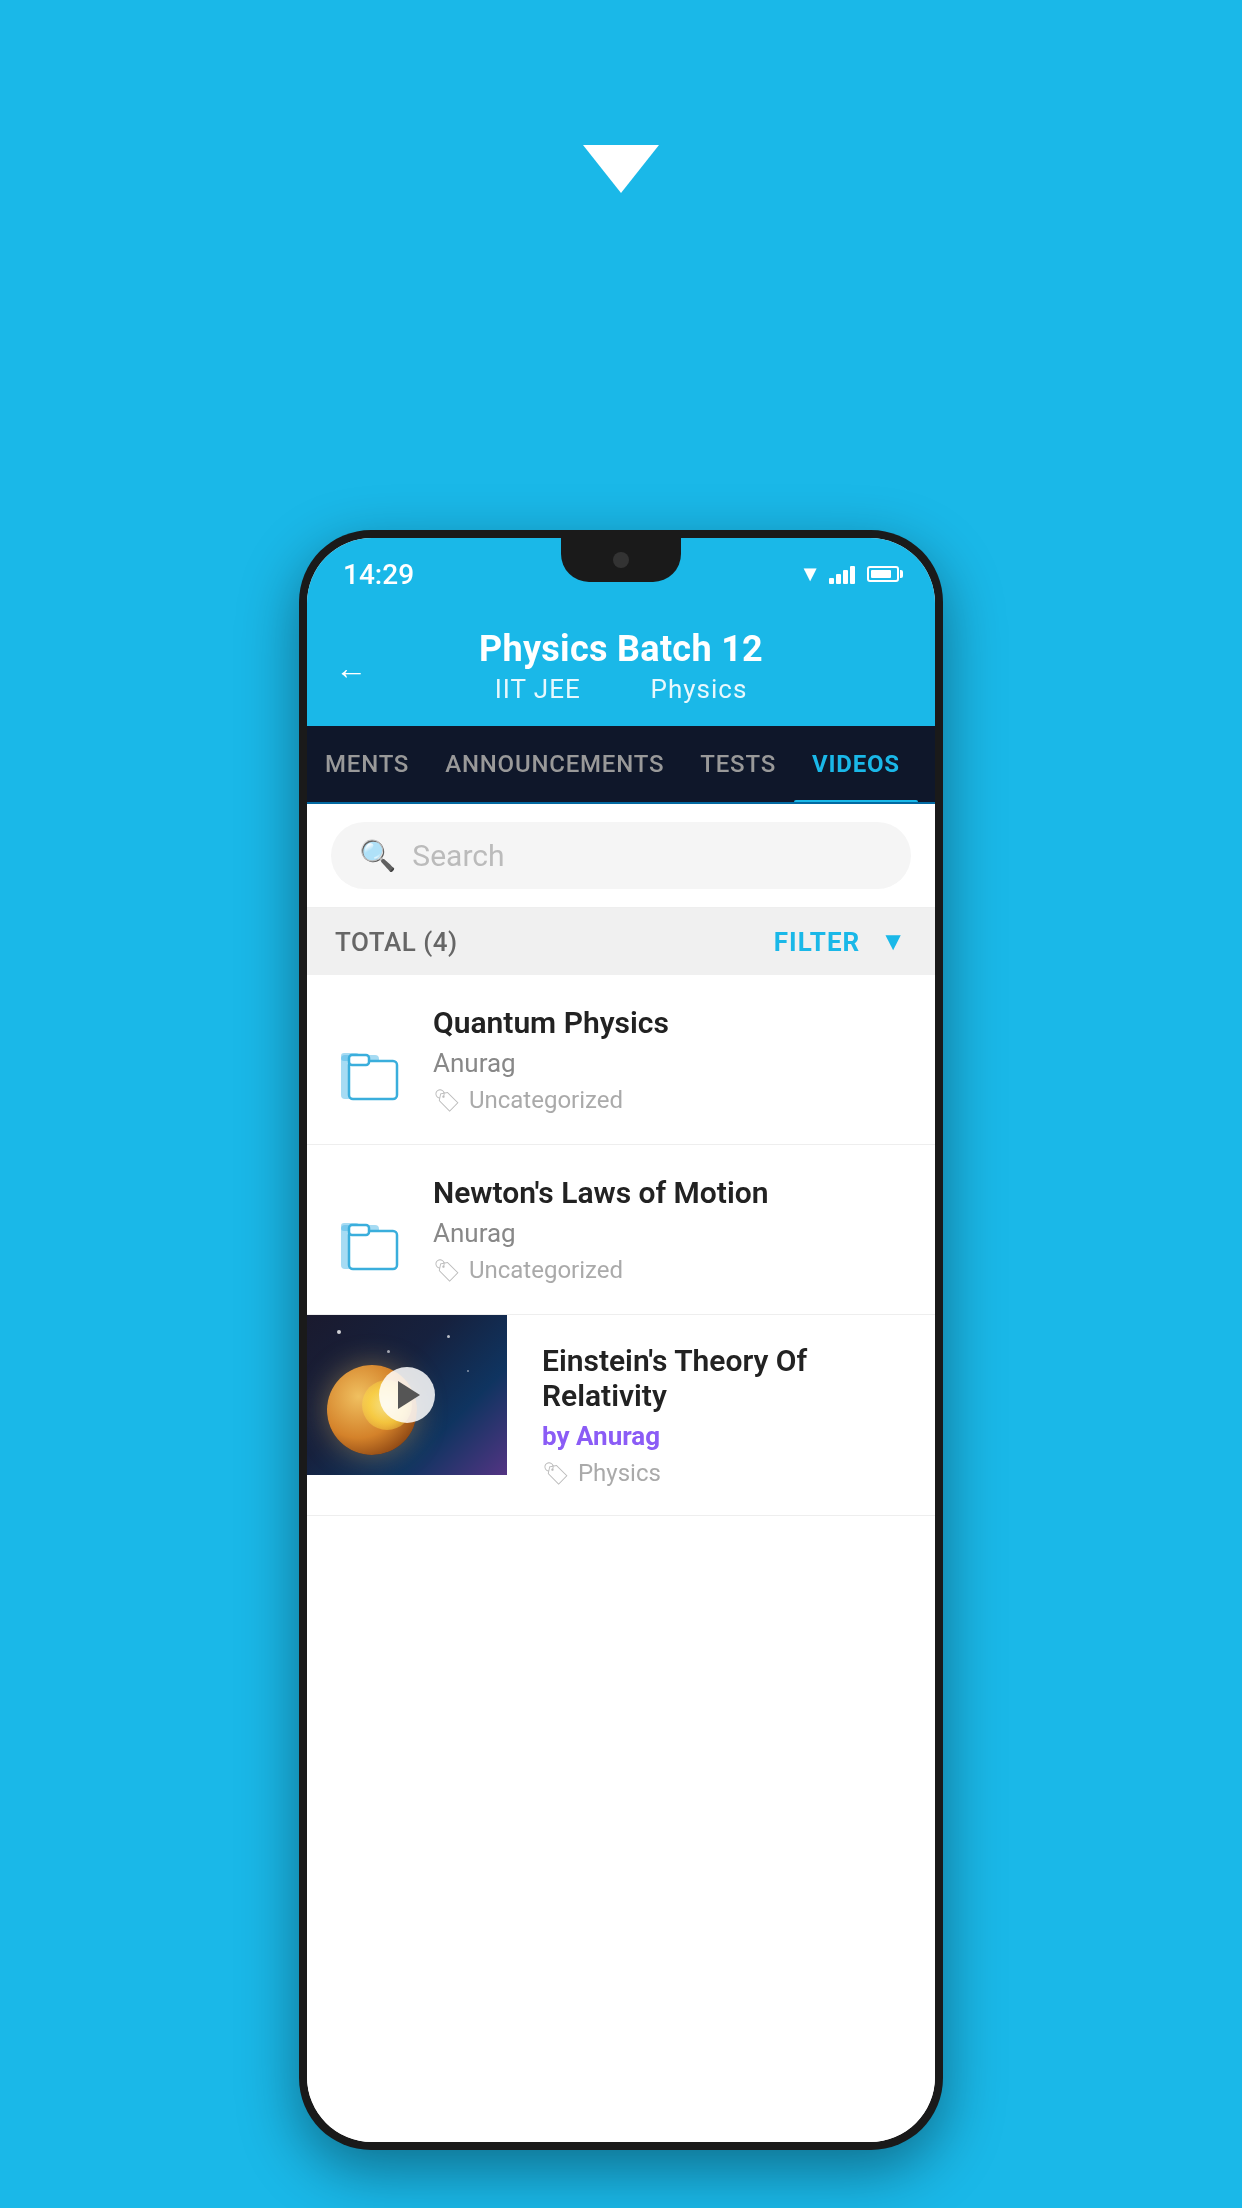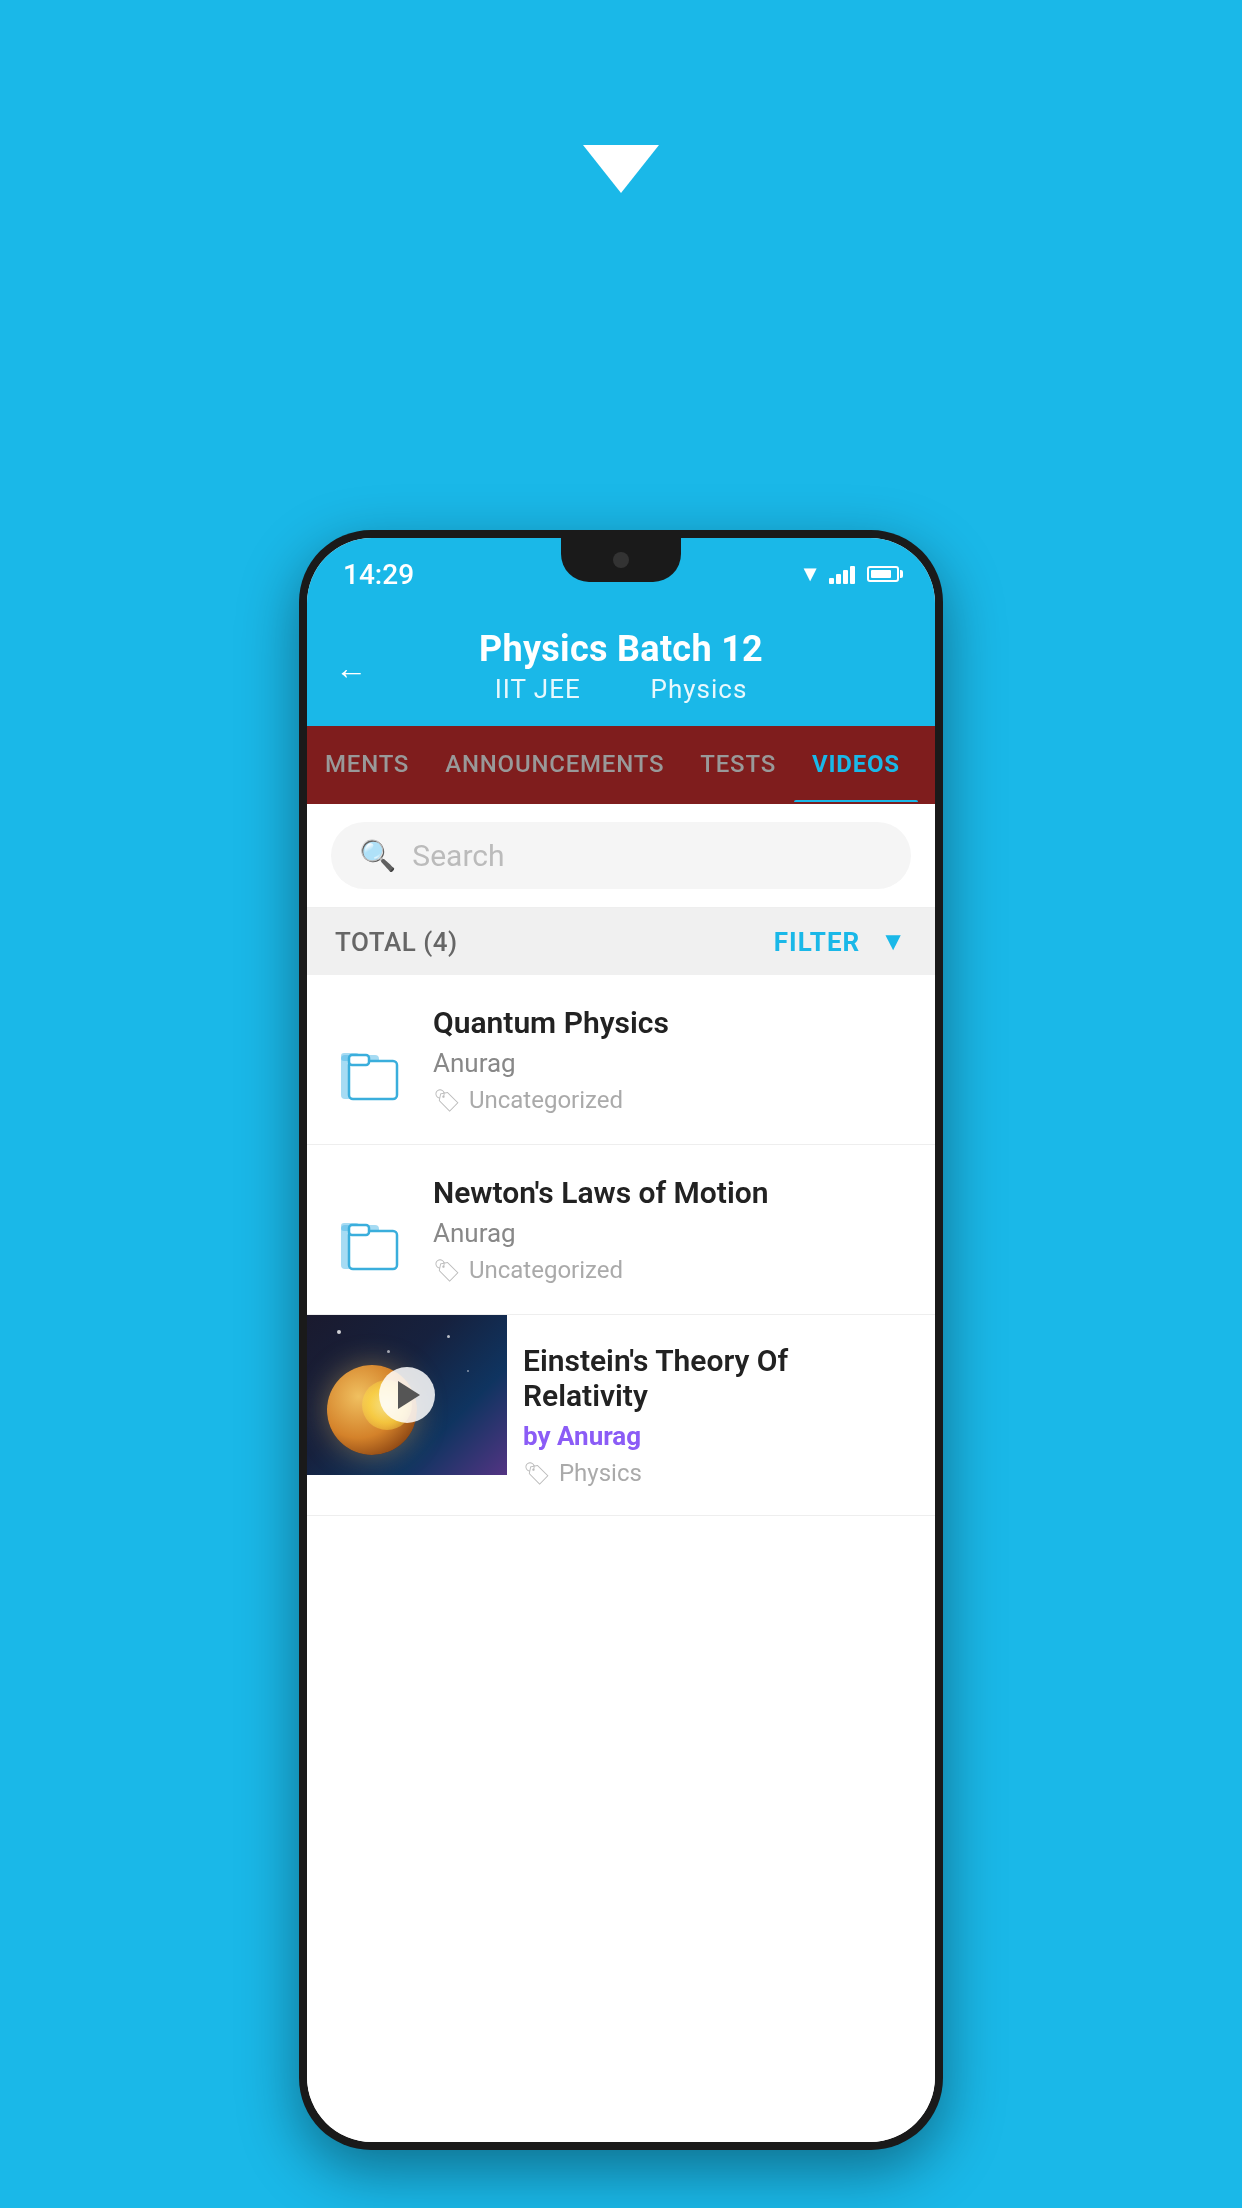--- a/index.html
+++ b/index.html
@@ -221,23 +221,23 @@
       margin-top: 4px;
       letter-spacing: 1px;
     }
 
     .header-subtitle span {
       margin: 0 10px;
     }
 
     
     .tabs-container {
-      background: #7f1d1d;
-      display: flex;
-      border-bottom: 2px solid #7f1d1d;
+      background: #0f172a;
+      display: flex;
+      border-bottom: 2px solid #0369a1;
       overflow: hidden;
     }
 
     .tab {
       padding: 24px 18px;
       font-size: 24px;
       font-weight: 500;
       color: #999;
       letter-spacing: 0.8px;
       text-transform: uppercase;
@@ -440,21 +440,21 @@
       width: 0;
       height: 0;
       border-top: 14px solid transparent;
       border-bottom: 14px solid transparent;
       border-left: 22px solid #555;
       margin-left: 4px;
     }
 
     .thumb-info {
       flex: 1;
-      padding: 28px 16px;
+      padding: 28px 35px;
     }
 
     .thumb-title {
       color: #222;
       font-size: 30px;
       font-weight: 600;
       margin-bottom: 8px;
     }
 
     .thumb-author {

